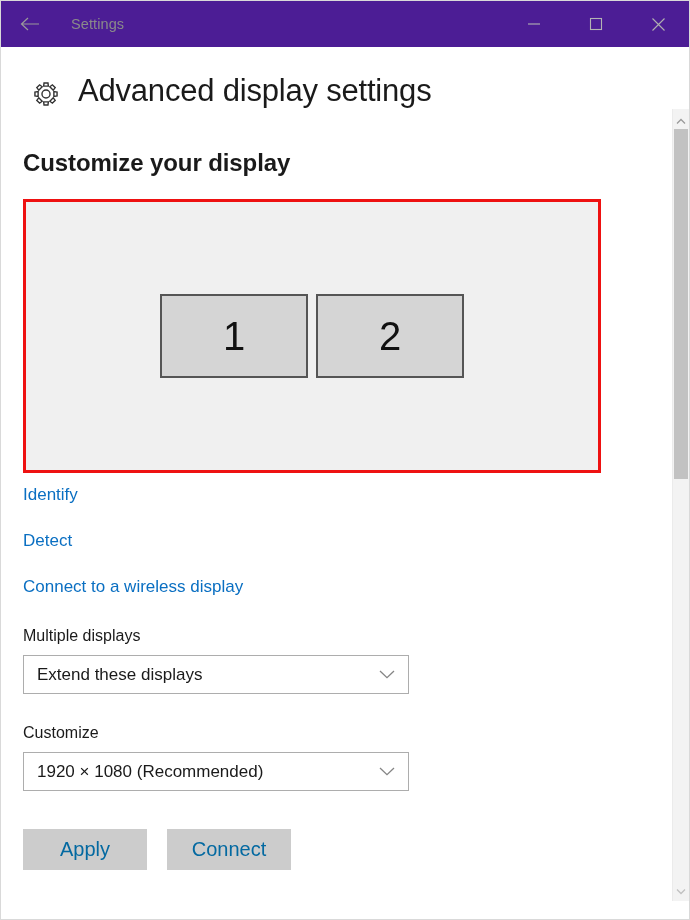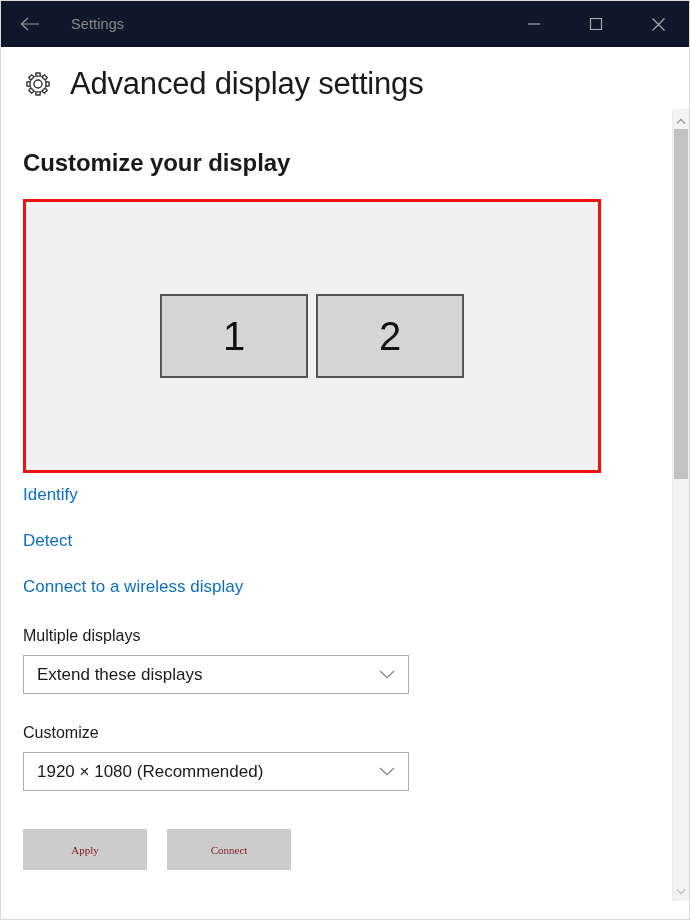--- a/index.html
+++ b/index.html
@@ -18,21 +18,21 @@
     background: #ffffff;
     border: 1px solid #d9d9d9;
     box-sizing: border-box;
     overflow: hidden;
   }
 
   
   .titlebar {
     position: relative;
     height: 46px;
-    background: #0f172a;
+    background: #4c1d95;
     display: flex;
     align-items: center;
   }
   .back-btn {
     width: 46px;
     height: 40px;
     display: flex;
     align-items: center;
     justify-content: center;
     margin-left: 6px;
@@ -57,22 +57,22 @@
     height: 46px;
     display: flex;
     align-items: center;
     justify-content: center;
   }
   .win-btn svg { display: block; }
 
   
   .page-header {
     display: flex;
-    align-items: center;
-    padding: 12px 0 0 22px;
+    align-items: flex-end;
+    padding: 12px 0 0 30px;
     height: 62px;
     box-sizing: border-box;
   }
   .gear-icon { width: 30px; height: 30px; flex: 0 0 auto; }
   .page-title {
     font-size: 31px;
     color: #1a1a1a;
     margin-left: 17px;
     font-weight: 400;
     letter-spacing: -0.2px;
@@ -177,23 +177,23 @@
   .buttons-row {
     margin: 38px 0 0 22px;
     display: flex;
     gap: 20px;
   }
   .btn {
     width: 124px;
     height: 41px;
     background: #cccccc;
     border: none;
-    color: #7f1d1d;
-    font-size: 11px;
-    font-family: Liberation Serif, serif;
+    color: #0369a1;
+    font-size: 20px;
+    font-family: Liberation Sans, sans-serif;
     display: flex;
     align-items: center;
     justify-content: center;
     cursor: default;
   }
 
   
   .scrollbar {
     position: absolute;
     right: 0;

